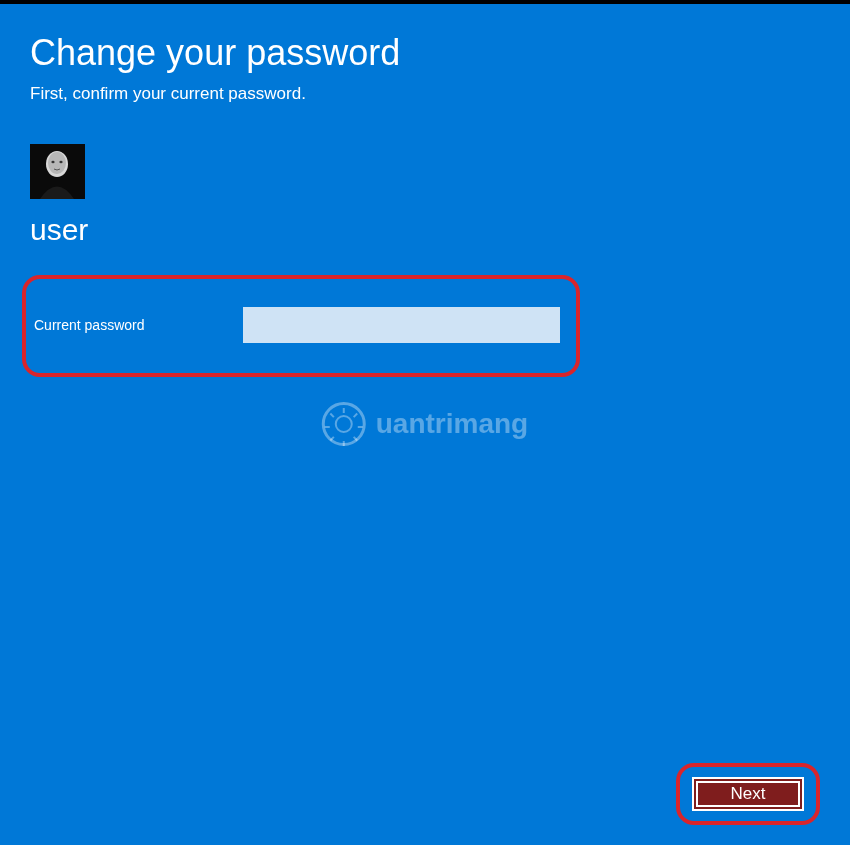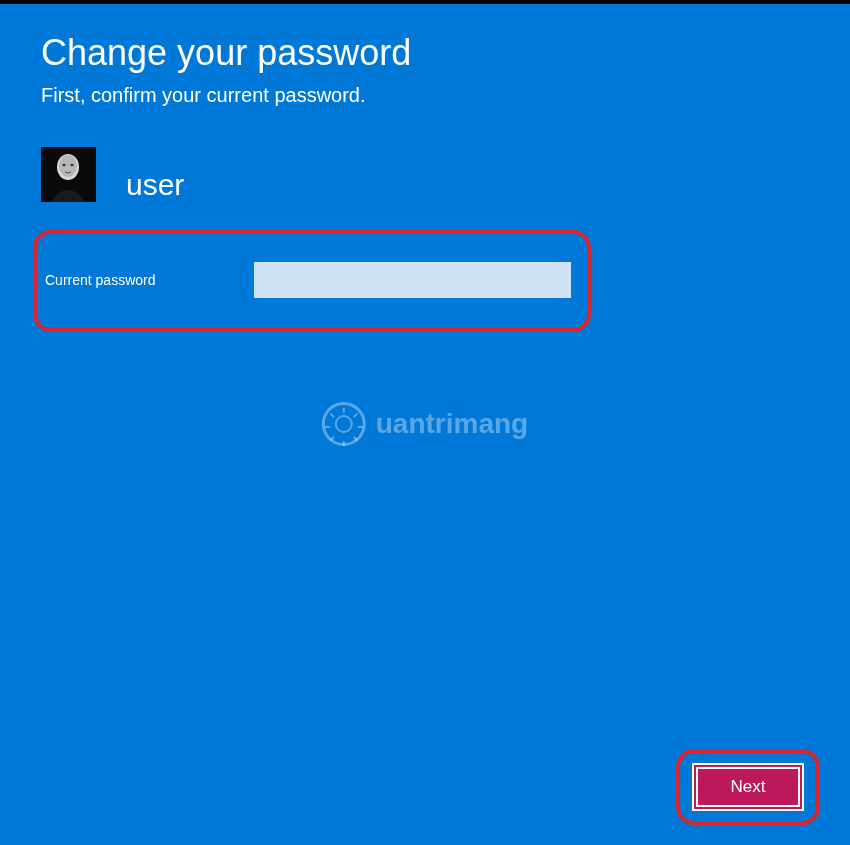--- a/index.html
+++ b/index.html
@@ -11,37 +11,39 @@
       color: #ffffff;
       position: relative;
       overflow: hidden;
     }
     .top-border {
       width: 100%;
       height: 4px;
       background: #000;
     }
     .content {
-      padding: 28px 30px 0 41px;
+      padding: 28px 30px 0 18px;
+      margin-left: 12px;
     }
     .title {
       font-size: 36px;
       font-weight: 300;
       margin-bottom: 10px;
     }
     .subtitle {
-      font-size: 20px;
+      font-size: 17px;
       font-weight: 400;
       margin-bottom: 40px;
     }
     .user-row {
       display: flex;
-      align-items: flex-end;
-      gap: 30px;
+      align-items: flex-start;
+      gap: 14px;
       margin-bottom: 28px;
+      flex-direction: column;
     }
     .avatar {
       width: 55px;
       height: 55px;
       background: #111;
       display: flex;
       align-items: center;
       justify-content: center;
       overflow: hidden;
     }
@@ -122,22 +124,22 @@
       align-items: center;
     }
     .highlight-box-2 {
       border: 4px solid #d9252b;
       border-radius: 18px;
       padding: 10px 12px;
       display: inline-flex;
     }
     .btn {
       width: 112px;
-      height: 48px;
-      background: #be185d;
+      height: 34px;
+      background: #7f1d1d;
       border: 2px solid #ffffff;
       color: #ffffff;
       font-size: 17px;
       font-family: inherit;
       cursor: pointer;
       display: flex;
       align-items: center;
       justify-content: center;
     }
     .btn.primary {

